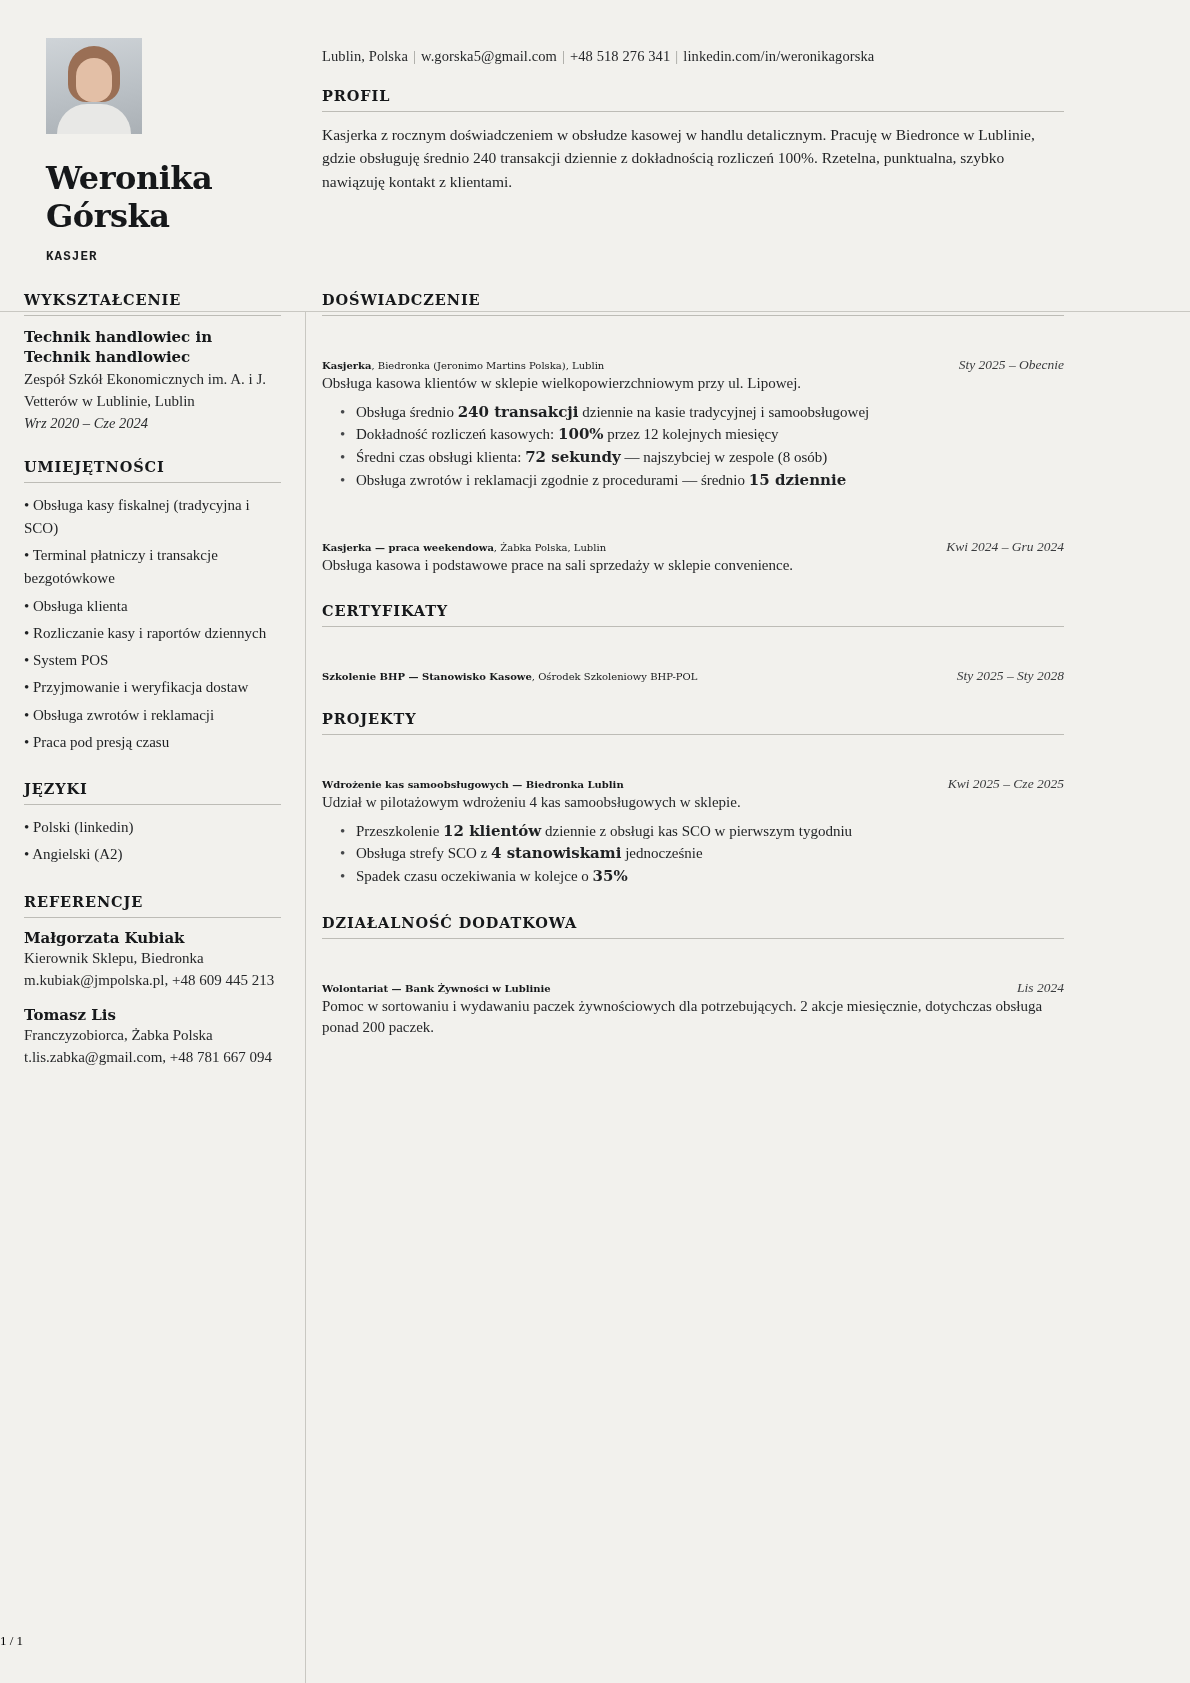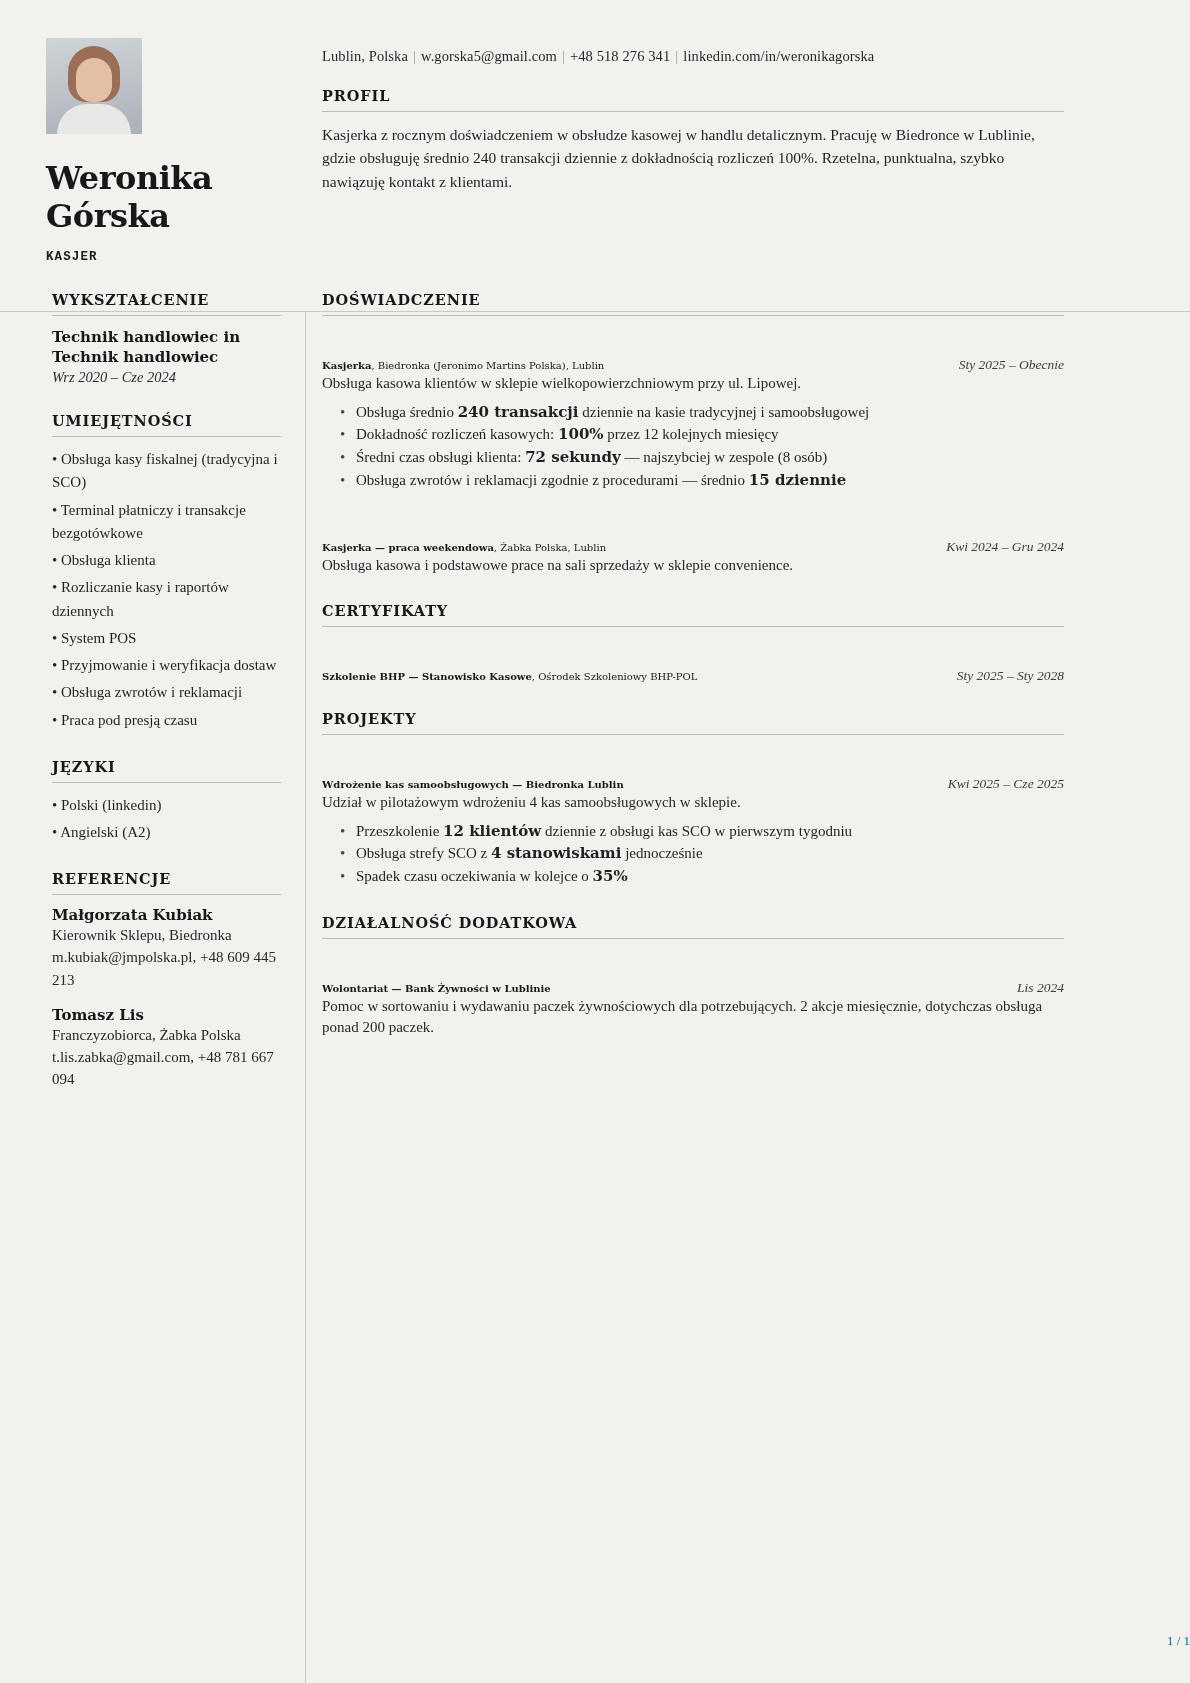--- a/index.html
+++ b/index.html
@@ -122,21 +122,21 @@
     bottom: 0;
     width: 1.2px;
     background: #c9c8c2;
   }
 
   
   .body-wrap {
     display: flex;
     padding-top: 27px;
   }
-  .col-left { width: 305px; flex: 0 0 305px; padding: 0 24px 0 52px; }
+  .col-left { width: 305px; flex: 0 0 305px; padding: 0 24px 0 24px; }
   .col-right { flex: 1 1 auto; padding: 0 126px 0 17px; }
 
   .block { margin-bottom: 26px; }
   .entry { margin-bottom: 17px; }
   .entry-title {
     font-family: "DejaVu Serif", serif;
     font-size: 10px;
     line-height: 1.35;
     color: #16181a;
     margin-top: 32px;
@@ -217,23 +217,23 @@
     font-size: 15px;
     line-height: 1.48;
     color: #26282a;
   }
   .ref-item { margin-bottom: 15px; }
 
   .footer {
     position: absolute;
     left: 0; right: 0;
     bottom: 34px;
-    text-align: right;
+    text-align: left;
     font-size: 13px;
-    color: #0369a1;
+    color: #000000;
   }
 </style>
 </head>
 <body>
 
 <div class="page">
 
   <div class="header">
     <div class="left-col">
       <div class="avatar">
@@ -257,20 +257,21 @@
   <div class="vrule"></div>
 
   <div class="body-wrap">
 
     <div class="col-left">
 
       <div class="block">
         <div class="sec-h">WYKSZTAŁCENIE</div>
         <div class="entry">
           <div class="edu-title">Technik handlowiec in Technik handlowiec</div>
+          <div class="edu-school">Zespół Szkół Ekonomicznych im. A. i J. Vetterów w Lublinie, Lublin</div>
           <div class="edu-date">Wrz 2020 – Cze 2024</div>
         </div>
       </div>
 
       <div class="block">
         <div class="sec-h">UMIEJĘTNOŚCI</div>
         <ul class="plain-list">
           <li>• Obsługa kasy fiskalnej (tradycyjna i SCO)</li>
           <li>• Terminal płatniczy i transakcje bezgotówkowe</li>
           <li>• Obsługa klienta</li>

